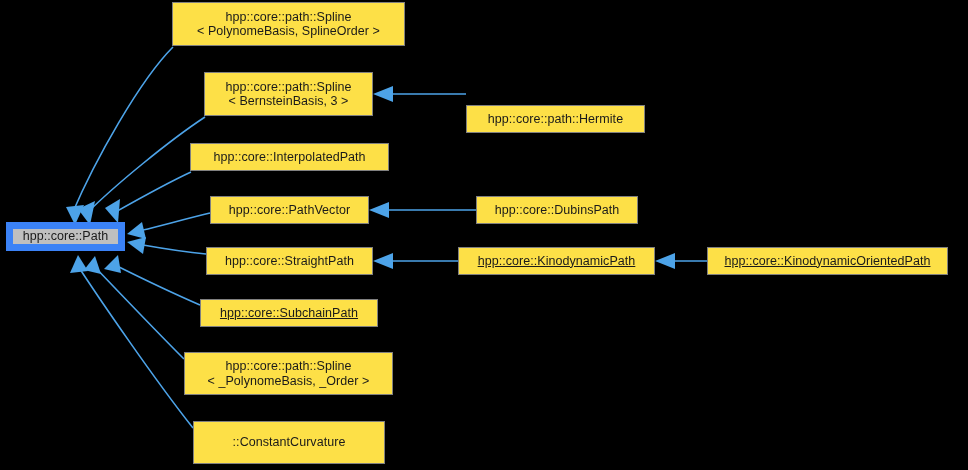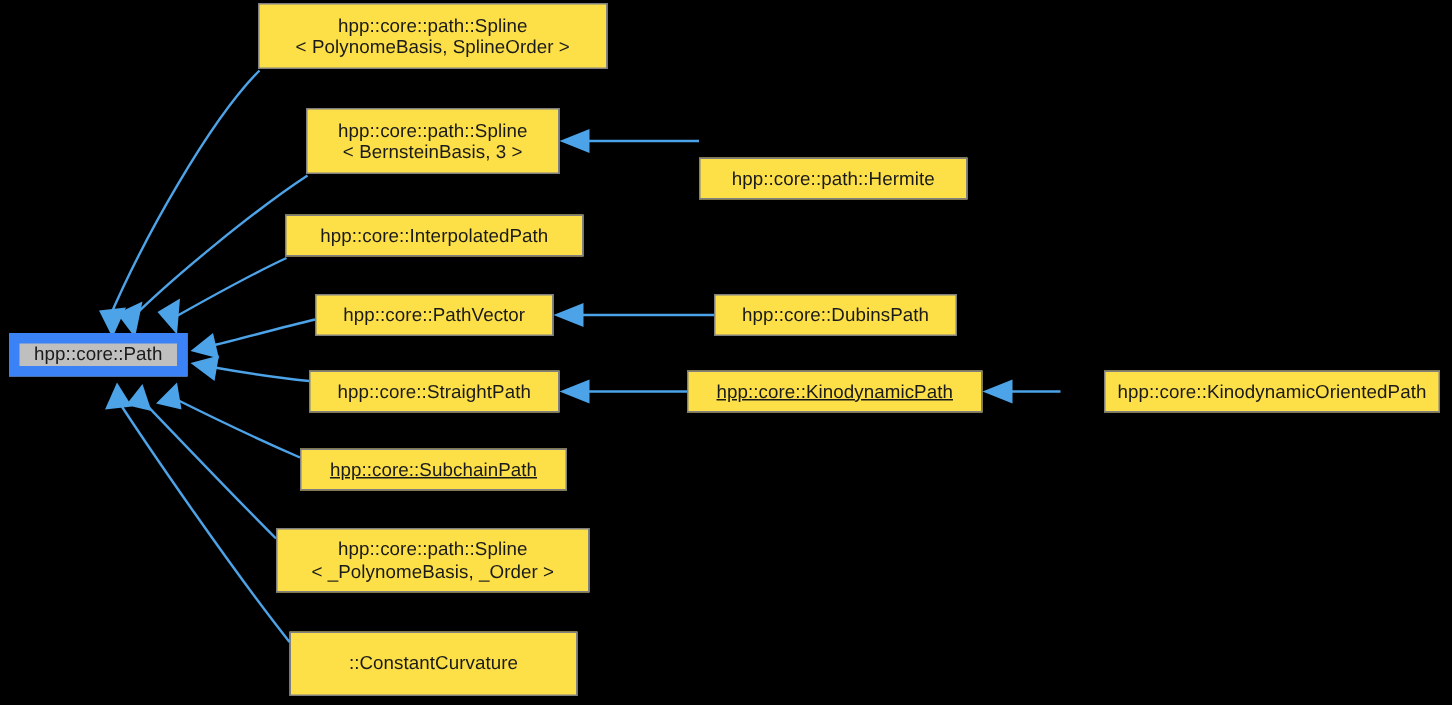--- a/index.html
+++ b/index.html
@@ -114,16 +114,16 @@
       <div class="node" title="hpp::core::path::Spline&lt; BernsteinBasis, 3 &gt;" style="left: 204px; top: 72px; width: 169px; height: 44px;"><span class="line">hpp::core::path::Spline</span><span class="line2">&lt; BernsteinBasis, 3 &gt;</span></div>
       <div class="node" title="hpp::core::InterpolatedPath" style="left: 190px; top: 143px; width: 199px; height: 28px;"><span class="line">hpp::core::InterpolatedPath</span></div>
       <div class="node" title="hpp::core::PathVector" style="left: 210px; top: 196px; width: 159px; height: 28px;"><span class="line">hpp::core::PathVector</span></div>
       <div class="node" title="hpp::core::StraightPath" style="left: 206px; top: 247px; width: 167px; height: 28px;"><span class="line">hpp::core::StraightPath</span></div>
       <div class="node" title="hpp::core::SubchainPath" style="left: 200px; top: 299px; width: 178px; height: 28px; text-decoration: underline;"><span class="line">hpp::core::SubchainPath</span></div>
       <div class="node" title="hpp::core::path::Spline&lt; _PolynomeBasis, _Order &gt;" style="left: 184px; top: 352px; width: 209px; height: 43px;"><span class="line">hpp::core::path::Spline</span><span class="line2">&lt; _PolynomeBasis, _Order &gt;</span></div>
       <div class="node" title="hpp::core::steeringMethod::ConstantCurvature" style="left: 193px; top: 421px; width: 192px; height: 43px;"><span class="line2">::ConstantCurvature</span></div>
       <div class="node" title="hpp::core::path::Hermite" style="left: 466px; top: 80px; width: 179px; height: 28px; margin-top: 25px;"><span class="line">hpp::core::path::Hermite</span></div>
       <div class="node" title="hpp::core::DubinsPath" style="left: 476px; top: 196px; width: 162px; height: 28px;"><span class="line">hpp::core::DubinsPath</span></div>
       <div class="node" title="hpp::core::KinodynamicPath" style="left: 458px; top: 247px; width: 197px; height: 28px; text-decoration: underline;"><span class="line">hpp::core::KinodynamicPath</span></div>
-      <div class="node" title="hpp::core::KinodynamicOrientedPath" style="left: 736px; top: 247px; width: 224px; height: 28px;"><span class="line">hpp::core::KinodynamicOrientedPath</span></div>
+      <div class="node" title="hpp::core::KinodynamicOrientedPath" style="left: 707px; top: 247px; width: 241px; height: 28px; text-decoration: underline;"><span class="line">hpp::core::KinodynamicOrientedPath</span></div>
     </div>
 
 </div>
 
 </body></html>

